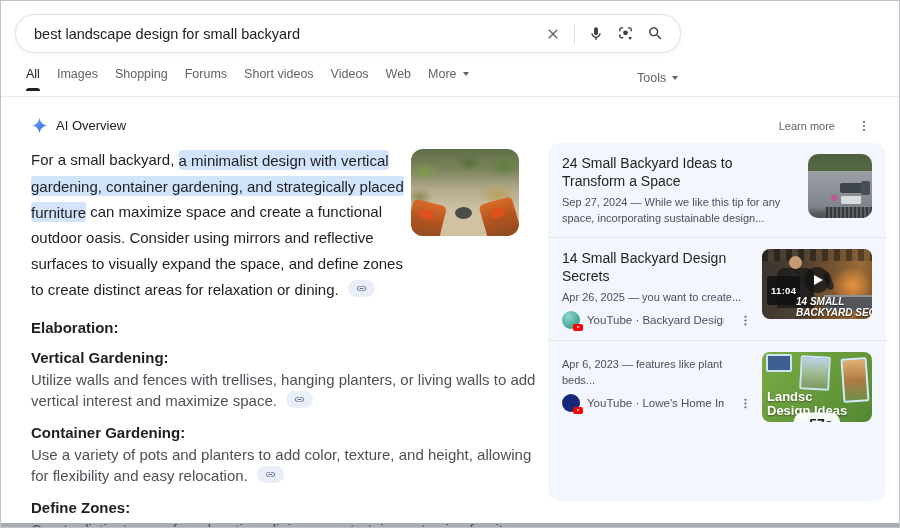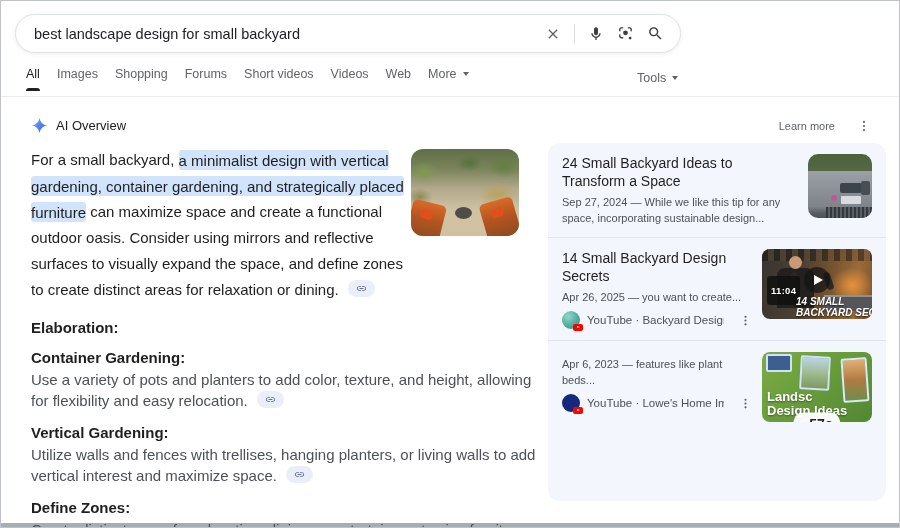--- a/index.html
+++ b/index.html
@@ -229,35 +229,35 @@
       <span class="ref-pill">
         <svg width="11" height="11" viewBox="0 0 24 24">
             <path d="M3.9 12c0-1.71 1.39-3.1 3.1-3.1h4V7H7c-2.76 0-5 2.24-5 5s2.24 5 5 5h4v-1.9H7c-1.71 0-3.1-1.39-3.1-3.1zM8 13h8v-2H8v2zm9-6h-4v1.9h4c1.71 0 3.1 1.39 3.1 3.1s-1.39 3.1-3.1 3.1h-4V17h4c2.76 0 5-2.24 5-5s-2.24-5-5-5z" fill="#5c6b8a"></path>
           </svg>
       </span>
     </div>
 
     <div class="elab-label">Elaboration:</div>
 
     <div class="sec">
-      <div class="sec-h">Container Gardening:</div>
+      <div class="sec-h">Vertical Gardening:</div>
       <div class="sec-p">
-        <span>Use a variety of pots and planters to add color, texture, and height, allowing for flexibility and easy relocation.</span>
+        <span>Utilize walls and fences with trellises, hanging planters, or living walls to add vertical interest and maximize space.</span>
         <span class="ref-pill">
           <svg width="11" height="11" viewBox="0 0 24 24">
               <path d="M3.9 12c0-1.71 1.39-3.1 3.1-3.1h4V7H7c-2.76 0-5 2.24-5 5s2.24 5 5 5h4v-1.9H7c-1.71 0-3.1-1.39-3.1-3.1zM8 13h8v-2H8v2zm9-6h-4v1.9h4c1.71 0 3.1 1.39 3.1 3.1s-1.39 3.1-3.1 3.1h-4V17h4c2.76 0 5-2.24 5-5s-2.24-5-5-5z" fill="#5c6b8a"></path>
             </svg>
         </span>
       </div>
     </div>
 
     <div class="sec">
-      <div class="sec-h">Vertical Gardening:</div>
+      <div class="sec-h">Container Gardening:</div>
       <div class="sec-p">
-        <span>Utilize walls and fences with trellises, hanging planters, or living walls to add vertical interest and maximize space.</span>
+        <span>Use a variety of pots and planters to add color, texture, and height, allowing for flexibility and easy relocation.</span>
         <span class="ref-pill">
           <svg width="11" height="11" viewBox="0 0 24 24">
               <path d="M3.9 12c0-1.71 1.39-3.1 3.1-3.1h4V7H7c-2.76 0-5 2.24-5 5s2.24 5 5 5h4v-1.9H7c-1.71 0-3.1-1.39-3.1-3.1zM8 13h8v-2H8v2zm9-6h-4v1.9h4c1.71 0 3.1 1.39 3.1 3.1s-1.39 3.1-3.1 3.1h-4V17h4c2.76 0 5-2.24 5-5s-2.24-5-5-5z" fill="#5c6b8a"></path>
             </svg>
         </span>
       </div>
     </div>
 
     <div class="sec">
       <div class="sec-h">Define Zones:</div>

